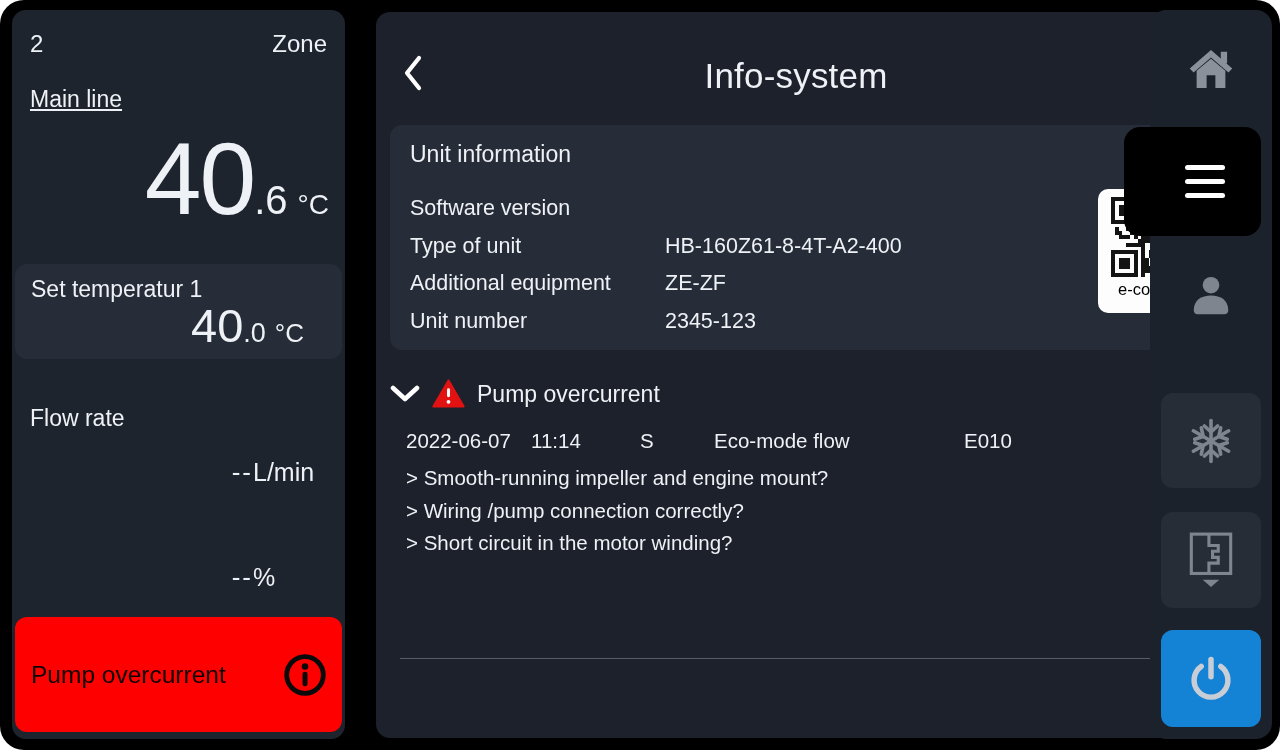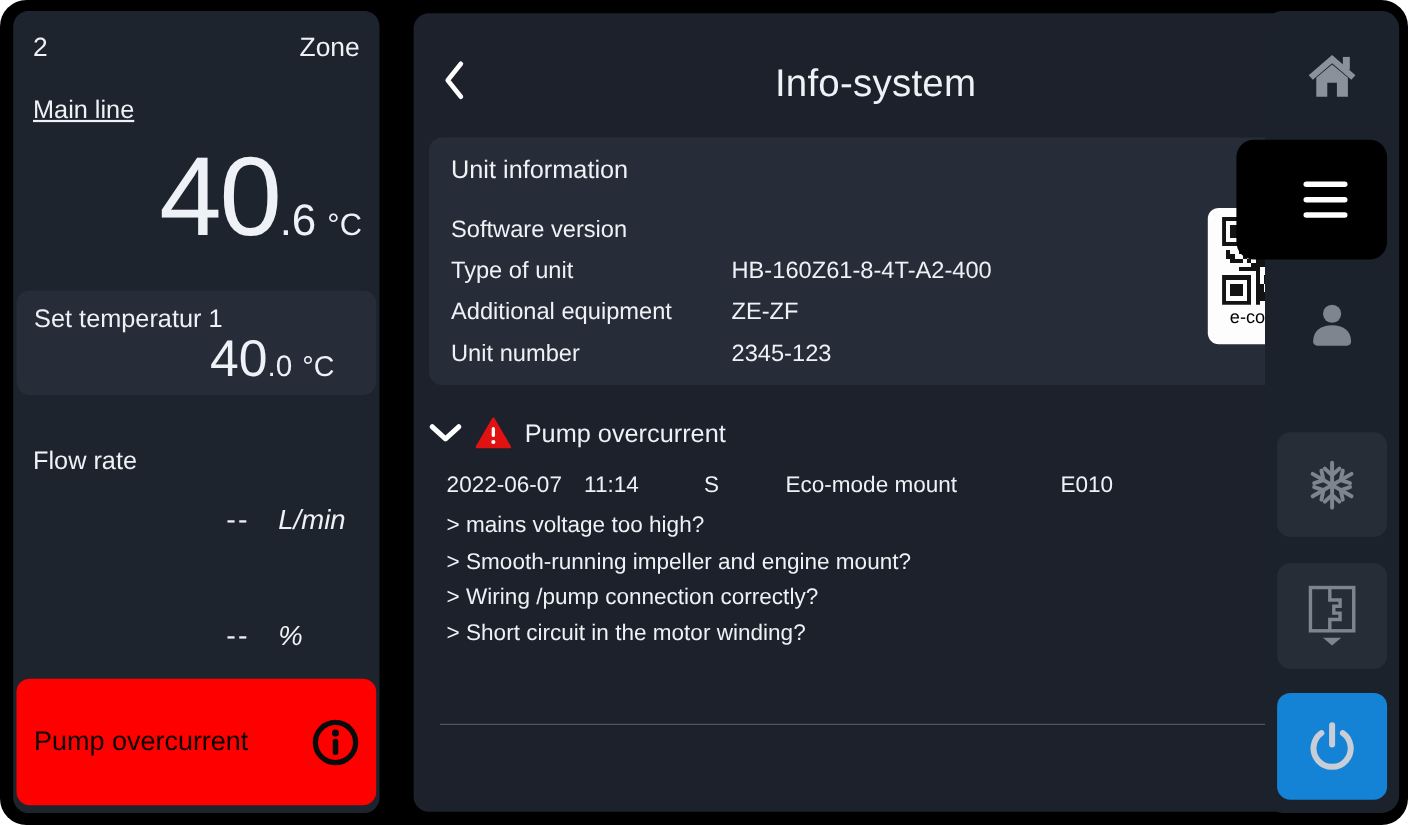--- a/index.html
+++ b/index.html
@@ -16,21 +16,21 @@
   .main-temp .unit{font-size:28px;margin-left:10px;}
   .set-card{position:absolute;left:3px;right:3px;top:254px;height:95px;background:#272d38;border-radius:12px;}
   .set-card .lbl{position:absolute;left:16px;top:12px;font-size:23px;}
   .set-card .val{position:absolute;right:38px;top:38px;display:flex;align-items:baseline;white-space:nowrap;}
   .set-card .v-big{font-size:47px;line-height:1;}
   .set-card .v-frac{font-size:27px;}
   .set-card .v-unit{font-size:26px;margin-left:9px;}
   .meas-label{position:absolute;left:18px;font-size:23px;}
   .meas-row{position:absolute;left:18px;right:18px;display:flex;align-items:baseline;}
   .meas-row .mv{flex:1;text-align:right;font-size:26px;letter-spacing:2px;}
-  .meas-row .mu{width:74px;margin-left:26px;font-size:25px;font-style:italic;}
+  .meas-row .mu{width:74px;font-size:25px;}
   .alarm-banner{position:absolute;left:3px;right:3px;top:607px;height:115px;background:#fe0000;border-radius:12px;
     display:flex;align-items:center;justify-content:space-between;padding:0 14px 0 16px;box-sizing:border-box;cursor:pointer;}
   .alarm-banner .atxt{color:#0d0202;font-size:24.5px;}
 
   
   .center-panel{left:376px;top:12px;width:840px;height:726px;background:#1c212b;}
   .back-btn{position:absolute;left:14px;top:38px;width:46px;height:46px;display:flex;align-items:center;justify-content:center;cursor:pointer;}
   .page-title{position:absolute;left:0;right:0;top:44px;text-align:center;font-size:35px;letter-spacing:.2px;}
   .unit-card{position:absolute;left:14px;right:4px;top:113px;height:225px;background:#272d38;border-radius:12px;box-sizing:border-box;padding:16px 20px;}
   .unit-title{font-size:23px;margin-bottom:28px;}
@@ -308,27 +308,26 @@
           <line x1="4" y1="4" x2="24" y2="24"></line>
             <line x1="24" y1="4" x2="4" y2="24"></line>
         </svg>
       </span>
     </div>
 
     <div class="alarm-meta">
       <span class="m-date">2022-06-07</span>
       <span class="m-time">11:14</span>
       <span class="m-status">S</span>
-      <span class="m-mode">Eco-mode mount</span>
+      <span class="m-mode">Eco-mode flow</span>
       <span class="m-code">E010</span>
       <span class="m-hours">438 h</span>
     </div>
 
     <div class="alarm-checks">
-      <div>&gt; mains voltage too high?</div>
       <div>&gt; Smooth-running impeller and engine mount?</div>
       <div>&gt; Wiring /pump connection correctly?</div>
       <div>&gt; Short circuit in the motor winding?</div>
     </div>
 
     <div class="divider"></div>
   </div>
 
   <div class="panel sidebar">
     <div class="side-btn home-btn">

